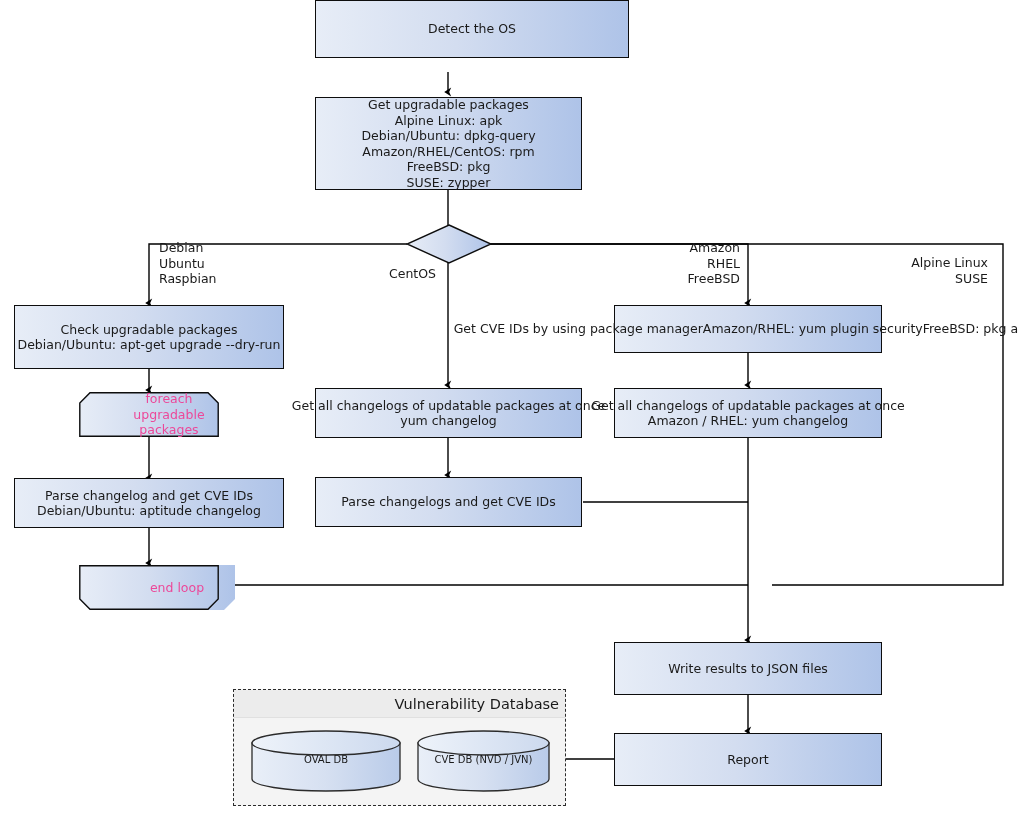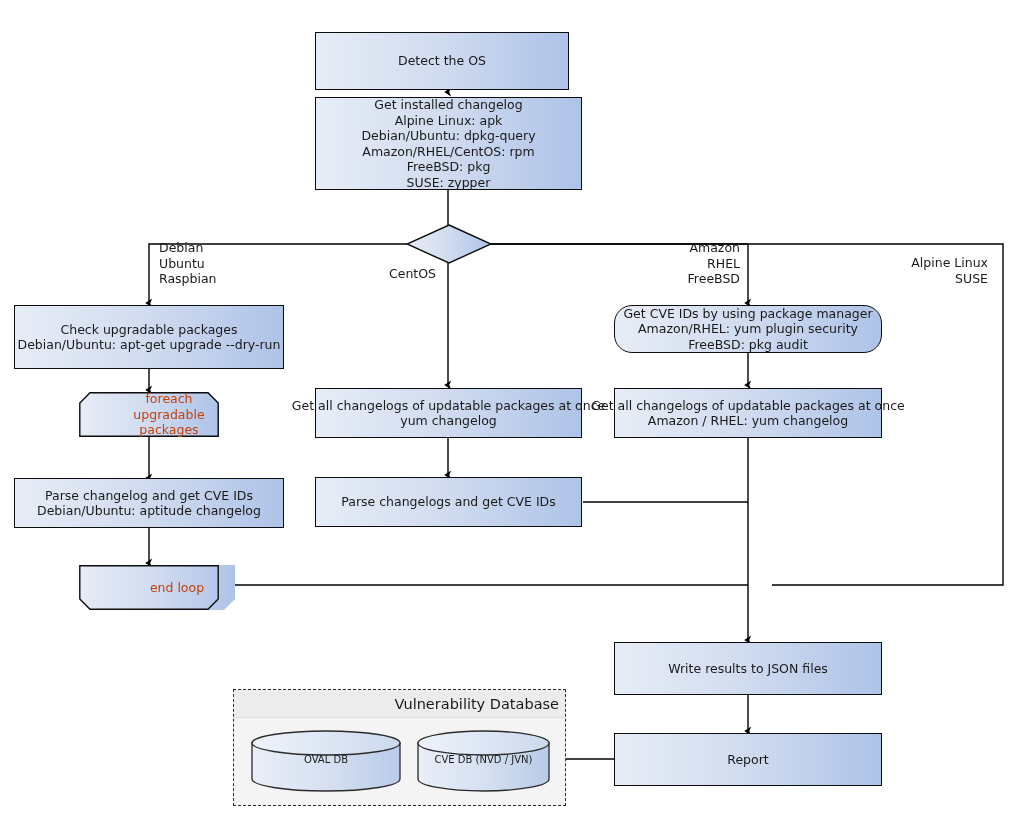--- a/index.html
+++ b/index.html
@@ -24,21 +24,21 @@
     clip-path:polygon(11px 0,calc(100% - 11px) 0,100% 11px,100% 100%,0 100%,0 11px);
   }
   
   .loop-end{border:none;background:none;}
   .loop-end .shape{
     position:absolute;inset:0;
     background:linear-gradient(to right,#e7edf7 0%,#d3ddf0 45%,#aec3e8 100%);
     clip-path:polygon(0 0,100% 0,100% calc(100% - 11px),calc(100% - 11px) 100%,11px 100%,0 calc(100% - 11px));
   }
   .loop-start .lbl,.loop-end .lbl{position:absolute;inset:0;display:flex;align-items:center;
-     justify-content:center;text-align:center;font-size:12.5px;line-height:15.5px;color:#c2410c;margin-left:40px;}
+     justify-content:center;text-align:center;font-size:12.5px;line-height:15.5px;color:#ec4899;margin-left:40px;}
 
   .diamond{position:absolute;}
   .branch-label{position:absolute;font-size:12.5px;line-height:15.5px;color:#1a1a1a;
         white-space:pre;}
   .bl-right{text-align:right;}
   .bl-left{text-align:left;}
 
   .group{position:absolute;box-sizing:border-box;border:1.6px dashed #2b2b2b;
          background:#f4f4f4;}
   .group-title{position:absolute;top:0;left:0;right:0;height:27px;background:#ececec;
@@ -88,26 +88,26 @@
       <path d="M748,353 L748,385" marker-end="url(#ah)"></path>
 
       <path d="M748,438 L748,640" marker-end="url(#ah)"></path>
 
       <path d="M748,695 L748,731" marker-end="url(#ah)"></path>
 
       <path d="M566,759 L614,759"></path>
     </g>
   </svg>
 
-  <div class="node proc" style="left:315px;top:32px;width:254px;height:58px;">
+  <div class="node proc" style="left:315px;top:0;width:314px;height:58px;">
     <span class="txt">Detect the OS</span>
   </div>
 
   <div class="node proc" style="left:315px;top:97px;width:267px;height:93px;flex-direction:column;">
-    <span class="txt">Get installed changelog</span>
+    <span class="txt">Get upgradable packages</span>
     <span class="txt">Alpine Linux: apk</span>
     <span class="txt">Debian/Ubuntu: dpkg-query</span>
     <span class="txt">Amazon/RHEL/CentOS: rpm</span>
     <span class="txt">FreeBSD: pkg</span>
     <span class="txt">SUSE: zypper</span>
   </div>
 
   <div class="diamond" style="left:406px;top:224px;width:86px;height:40px;">
     <svg width="86" height="40" viewBox="0 0 86 40">
       <defs>
@@ -164,21 +164,21 @@
 
   <div class="node proc" style="left:315px;top:388px;width:267px;height:50px;flex-direction:column;overflow:visible;">
     <span class="txt">Get all changelogs of updatable packages at once</span>
     <span class="txt">yum changelog</span>
   </div>
 
   <div class="node proc" style="left:315px;top:477px;width:267px;height:50px;">
     <span class="txt">Parse changelogs and get CVE IDs</span>
   </div>
 
-  <div class="node proc" style="left:614px;top:305px;width:268px;height:48px;flex-direction:column;border-radius:18px;">
+  <div class="node proc" style="left:614px;top:305px;width:268px;height:48px;flex-direction:row;">
     <span class="txt">Get CVE IDs by using package manager</span>
     <span class="txt">Amazon/RHEL: yum plugin security</span>
     <span class="txt">FreeBSD: pkg audit</span>
   </div>
 
   <div class="node proc" style="left:614px;top:388px;width:268px;height:50px;flex-direction:column;overflow:visible;">
     <span class="txt">Get all changelogs of updatable packages at once</span>
     <span class="txt">Amazon / RHEL: yum changelog</span>
   </div>
 

